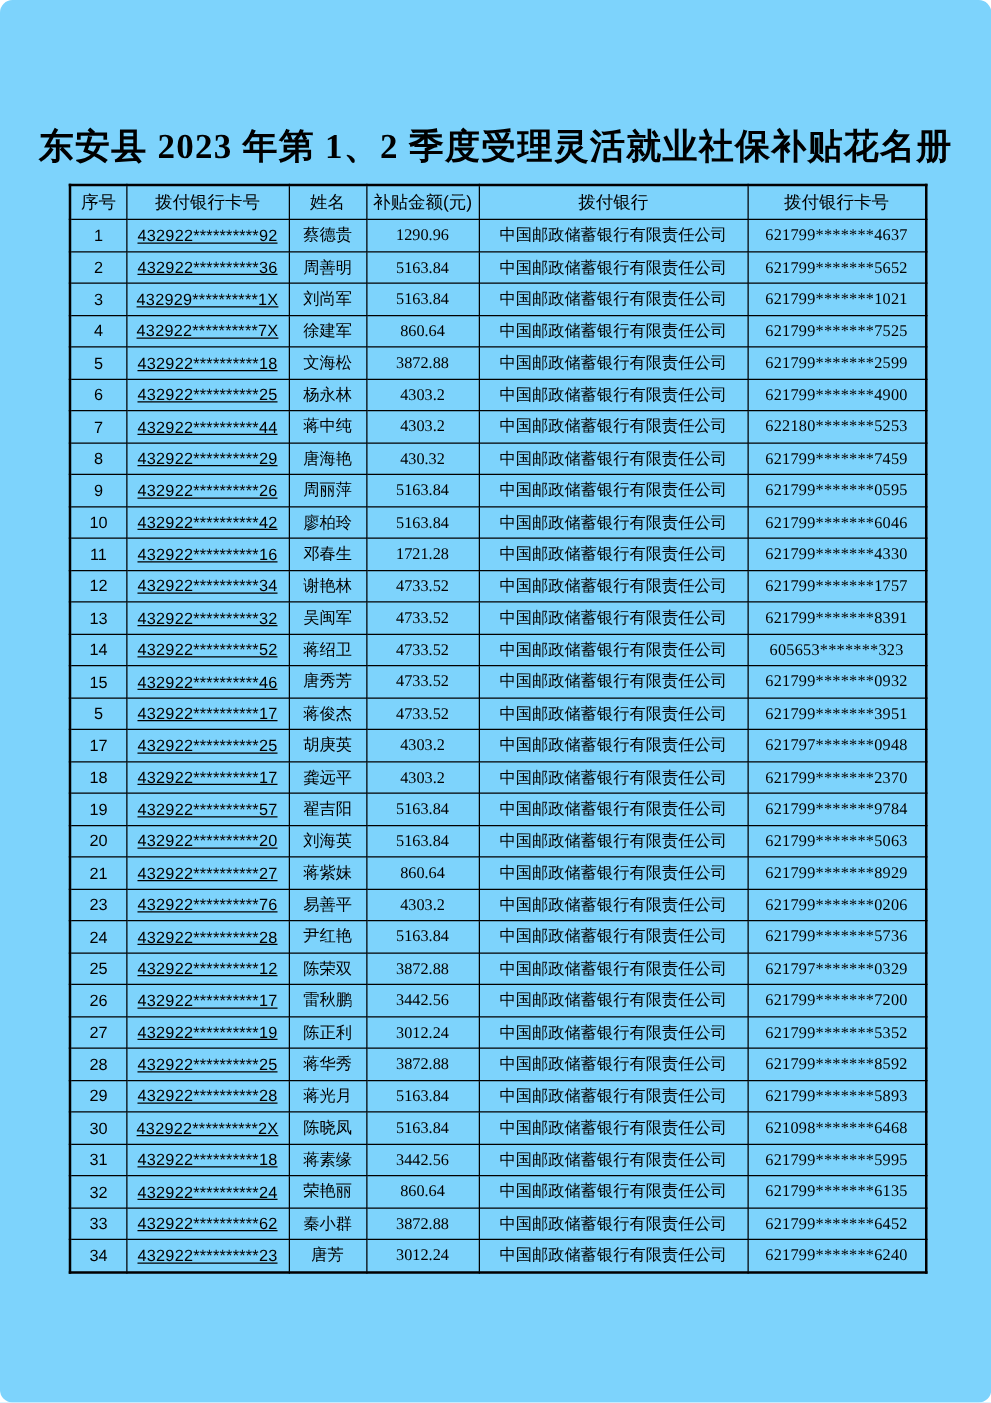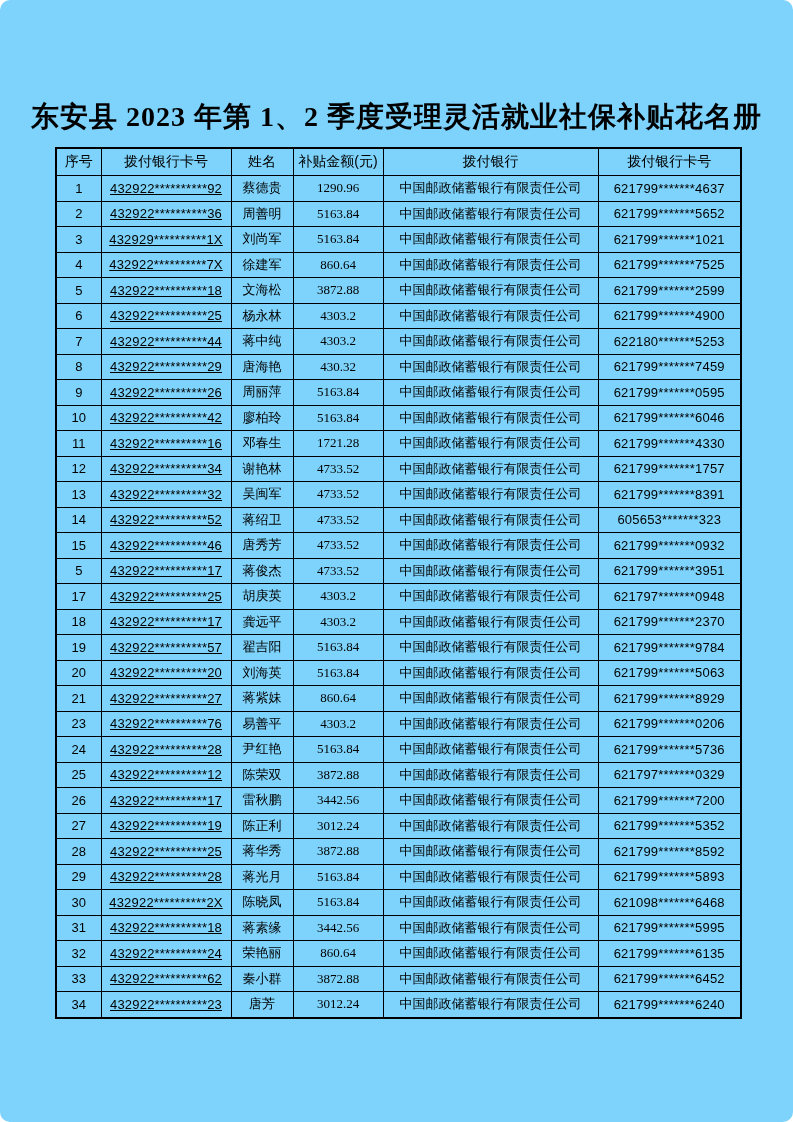--- a/index.html
+++ b/index.html
@@ -55,21 +55,21 @@
   }
   table.roster td {
     height: 24.5px;
     font-size: 13px;
   }
   td.c-no     { font-family: "Liberation Sans", sans-serif; }
   td.c-ssn    { font-family: "Liberation Sans", sans-serif; letter-spacing: 0.2px; text-decoration: underline; }
   td.c-name   { font-size: 14px; font-family: "Liberation Serif", serif; }
   td.c-amount { font-family: Liberation Serif, serif; }
   td.c-bank   { font-size: 13.5px; font-family: "Liberation Serif", serif; }
-  td.c-card   { font-family: Liberation Sans, sans-serif; letter-spacing: 0.2px; }
+  td.c-card   { font-family: Liberation Serif, serif; letter-spacing: 0.2px; }
   col.w-no     { width: 45px; }
   col.w-ssn    { width: 130px; }
   col.w-name   { width: 62px; }
   col.w-amount { width: 90px; }
   col.w-bank   { width: 215px; }
   col.w-card   { width: 143px; }
 </style>
 </head>
 <body>
 

